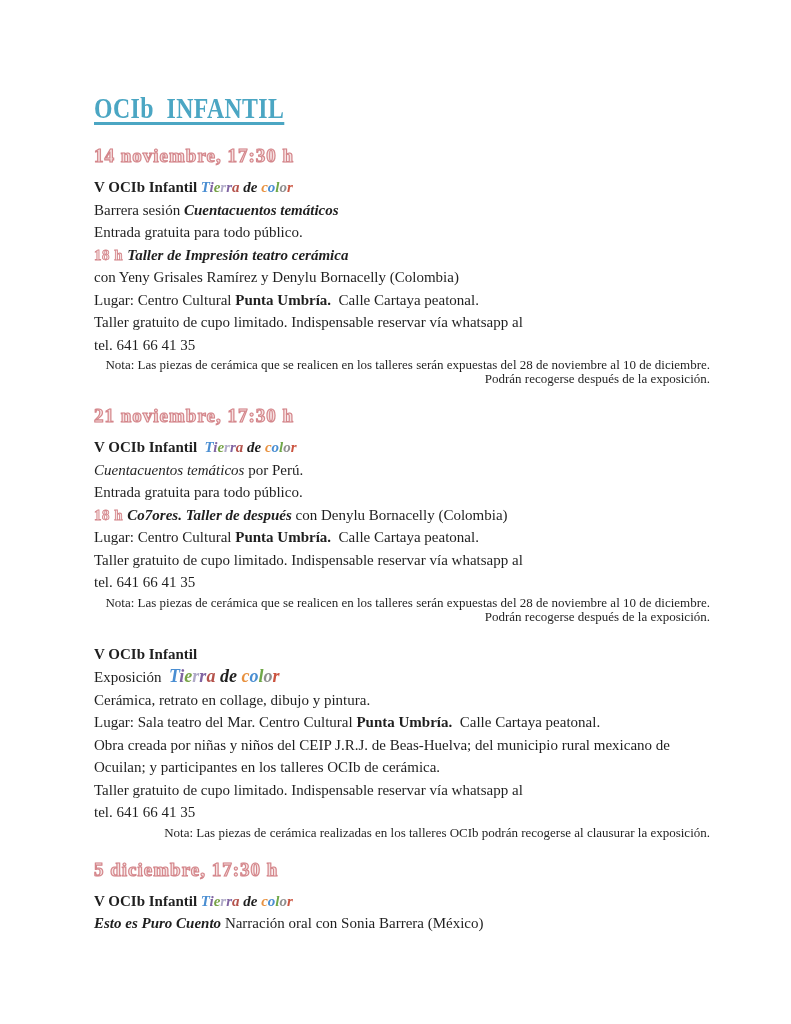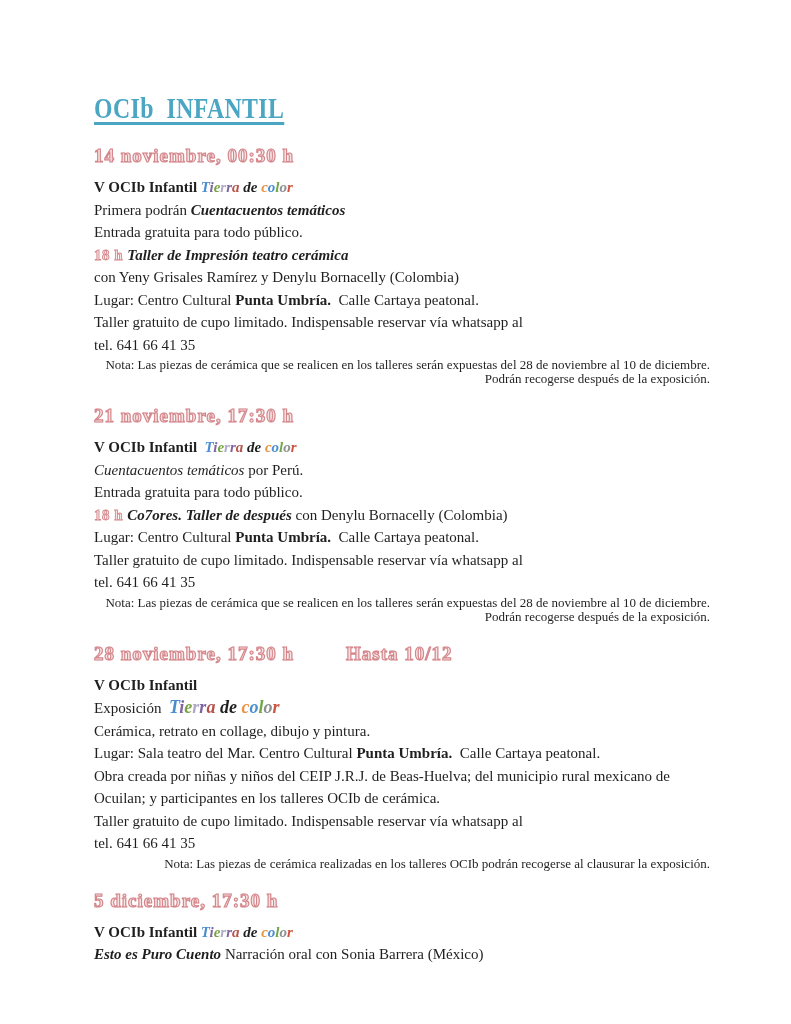--- a/index.html
+++ b/index.html
@@ -78,44 +78,43 @@
   .colorword.large { font-size: 18px; }
 </style>
 </head>
 <body>
 
 <div class="page">
   <div class="content">
     <h1 class="doc-title"><span class="squeeze">OCIb  INFANTIL</span></h1>
     <div id="events">
         <div class="event">
-          <div class="event-header"><span class="hdr-part">14 noviembre, 00:30 h</span></div>
+          <div class="event-header"><span class="hdr-part">14 noviembre, 17:30 h</span></div>
           <div class="line"><span class="seg b">V OCIb Infantil </span><span class="colorword"><span style="color: rgb(74, 142, 210);">T</span><span style="color: rgb(128, 100, 162);">i</span><span style="color: rgb(119, 163, 71);">e</span><span style="color: rgb(176, 170, 200);">r</span><span style="color: rgb(128, 100, 162);">r</span><span style="color: rgb(180, 82, 75);">a</span><span> </span><span style="color: rgb(31, 31, 31);">d</span><span style="color: rgb(31, 31, 31);">e</span><span> </span><span style="color: rgb(232, 145, 63);">c</span><span style="color: rgb(74, 142, 210);">o</span><span style="color: rgb(111, 168, 72);">l</span><span style="color: rgb(143, 143, 143);">o</span><span style="color: rgb(203, 84, 64);">r</span></span></div>
-          <div class="line"><span class="seg">Primera podrán </span><span class="seg b i">Cuentacuentos temáticos</span></div>
+          <div class="line"><span class="seg">Barrera sesión </span><span class="seg b i">Cuentacuentos temáticos</span></div>
           <div class="line"><span class="seg">Entrada gratuita para todo público.</span></div>
           <div class="line"><span class="seg o">18 h </span><span class="seg b i">Taller de Impresión teatro cerámica</span></div>
           <div class="line"><span class="seg">con Yeny Grisales Ramírez y Denylu Bornacelly (Colombia)</span></div>
           <div class="line"><span class="seg">Lugar: Centro Cultural </span><span class="seg b">Punta Umbría.</span><span class="seg">  Calle Cartaya peatonal.</span></div>
           <div class="line"><span class="seg">Taller gratuito de cupo limitado. Indispensable reservar vía whatsapp al</span></div>
           <div class="line"><span class="seg">tel. 641 66 41 35</span></div>
           <div class="line small"><span class="seg">Nota: Las piezas de cerámica que se realicen en los talleres serán expuestas del 28 de noviembre al 10 de diciembre. Podrán recogerse después de la exposición.</span></div>
         </div>
         <div class="event">
           <div class="event-header"><span class="hdr-part">21 noviembre, 17:30 h</span></div>
           <div class="line"><span class="seg b">V OCIb Infantil  </span><span class="colorword"><span style="color: rgb(74, 142, 210);">T</span><span style="color: rgb(128, 100, 162);">i</span><span style="color: rgb(119, 163, 71);">e</span><span style="color: rgb(176, 170, 200);">r</span><span style="color: rgb(128, 100, 162);">r</span><span style="color: rgb(180, 82, 75);">a</span><span> </span><span style="color: rgb(31, 31, 31);">d</span><span style="color: rgb(31, 31, 31);">e</span><span> </span><span style="color: rgb(232, 145, 63);">c</span><span style="color: rgb(74, 142, 210);">o</span><span style="color: rgb(111, 168, 72);">l</span><span style="color: rgb(143, 143, 143);">o</span><span style="color: rgb(203, 84, 64);">r</span></span></div>
           <div class="line"><span class="seg i">Cuentacuentos temáticos</span><span class="seg"> por Perú.</span></div>
           <div class="line"><span class="seg">Entrada gratuita para todo público.</span></div>
           <div class="line"><span class="seg o">18 h </span><span class="seg b i">Co7ores. Taller de después</span><span class="seg"> con Denylu Bornacelly (Colombia)</span></div>
           <div class="line"><span class="seg">Lugar: Centro Cultural </span><span class="seg b">Punta Umbría.</span><span class="seg">  Calle Cartaya peatonal.</span></div>
           <div class="line"><span class="seg">Taller gratuito de cupo limitado. Indispensable reservar vía whatsapp al</span></div>
           <div class="line"><span class="seg">tel. 641 66 41 35</span></div>
           <div class="line small"><span class="seg">Nota: Las piezas de cerámica que se realicen en los talleres serán expuestas del 28 de noviembre al 10 de diciembre. Podrán recogerse después de la exposición.</span></div>
         </div>
         <div class="event">
-          <div class="event-header"><span class="hdr-part">28 noviembre, 17:30 h</span><span class="hdr-part">Hasta 10/12</span></div>
           <div class="line"><span class="seg b">V OCIb Infantil</span></div>
           <div class="line"><span class="seg">Exposición  </span><span class="colorword large"><span style="color: rgb(74, 142, 210);">T</span><span style="color: rgb(128, 100, 162);">i</span><span style="color: rgb(119, 163, 71);">e</span><span style="color: rgb(176, 170, 200);">r</span><span style="color: rgb(128, 100, 162);">r</span><span style="color: rgb(180, 82, 75);">a</span><span> </span><span style="color: rgb(31, 31, 31);">d</span><span style="color: rgb(31, 31, 31);">e</span><span> </span><span style="color: rgb(232, 145, 63);">c</span><span style="color: rgb(74, 142, 210);">o</span><span style="color: rgb(111, 168, 72);">l</span><span style="color: rgb(143, 143, 143);">o</span><span style="color: rgb(203, 84, 64);">r</span></span></div>
           <div class="line"><span class="seg">Cerámica, retrato en collage, dibujo y pintura.</span></div>
           <div class="line"><span class="seg">Lugar: Sala teatro del Mar. Centro Cultural </span><span class="seg b">Punta Umbría.</span><span class="seg">  Calle Cartaya peatonal.</span></div>
           <div class="line"><span class="seg">Obra creada por niñas y niños del CEIP J.R.J. de Beas-Huelva; del municipio rural mexicano de Ocuilan; y participantes en los talleres OCIb de cerámica.</span></div>
           <div class="line"><span class="seg">Taller gratuito de cupo limitado. Indispensable reservar vía whatsapp al</span></div>
           <div class="line"><span class="seg">tel. 641 66 41 35</span></div>
           <div class="line small"><span class="seg">Nota: Las piezas de cerámica realizadas en los talleres OCIb podrán recogerse al clausurar la exposición.</span></div>
         </div>
         <div class="event">

